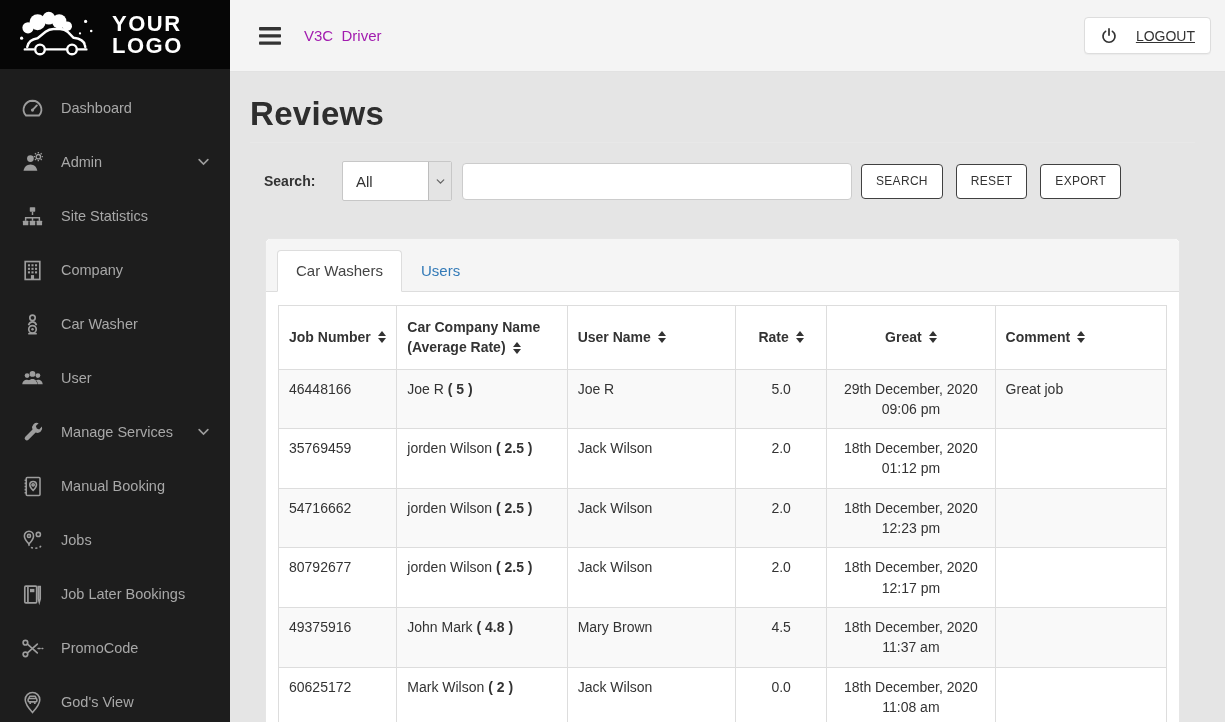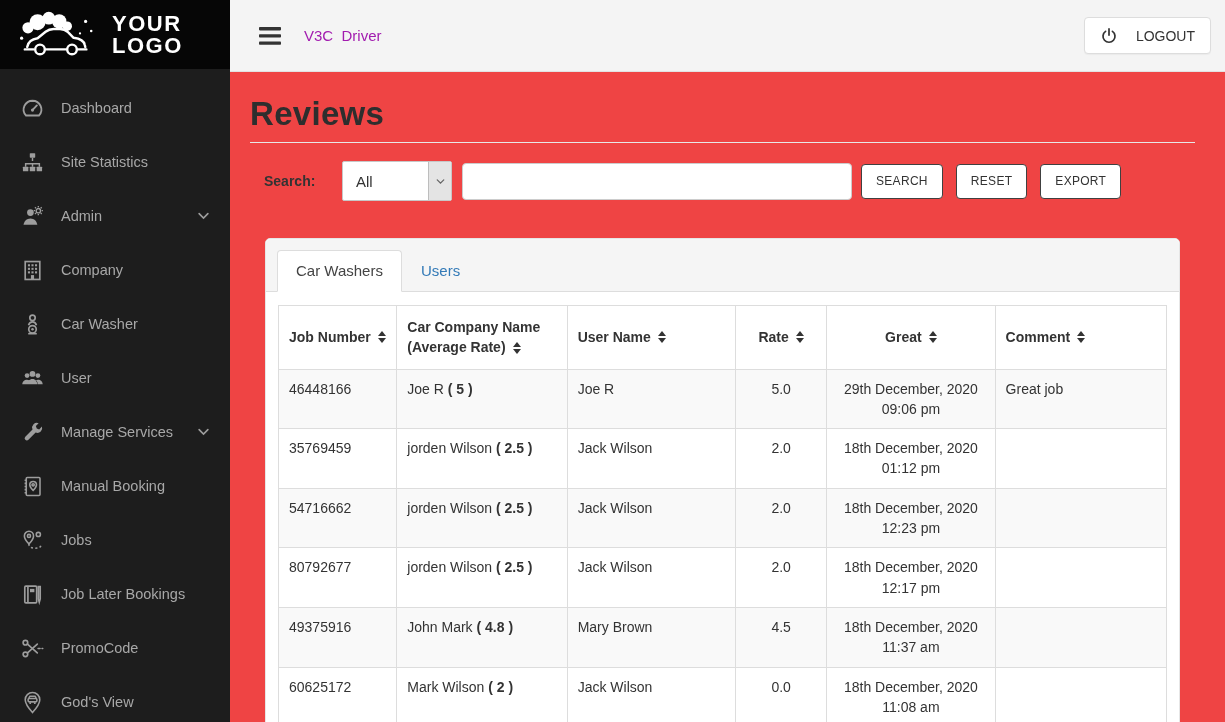--- a/index.html
+++ b/index.html
@@ -20,25 +20,25 @@
   .nav-item .icon svg { width:25px; height:25px; }
   .nav-item .chev { margin-left:auto; width:16px; height:16px; display:flex; }
   .nav-item .chev svg { width:15px; height:15px; }
 
   
   .main { flex:1; min-width:0; display:flex; flex-direction:column; background:#fff; }
   .topbar { height:72px; flex-shrink:0; background:#f4f4f4; border-bottom:1px solid #e2e2e2; display:flex; align-items:center; padding:0 14px; }
   .hamburger { margin-left:14px; width:24px; height:22px; cursor:pointer; display:flex; }
   .hamburger svg { width:24px; height:22px; }
   .topbar-title { margin-left:22px; font-size:15px; color:#a21caf; white-space:pre; }
-  .logout-btn { margin-left:auto; background:#fff; border:1px solid #ddd; border-radius:4px; height:37px; padding:0 15px; display:flex; align-items:center; gap:18px; font-size:14px; color:#333; cursor:pointer; box-shadow:0 1px 1px rgba(0,0,0,.04); font-family:inherit; }
+  .logout-btn { margin-left:auto; background:#fff; border:1px solid #ddd; border-radius:4px; height:37px; padding:0 15px; display:flex; align-items:center; gap:18px; font-size:14px; color:#333; cursor:pointer; box-shadow:0 1px 1px rgba(0,0,0,.04); font-family:inherit;text-decoration:underline; }
   .logout-btn .icon { width:18px; height:18px; display:flex; }
   .logout-btn .icon svg { width:18px; height:18px; }
 
-  .content { flex:1; background:#ef4444; padding:0 30px 0 20px; overflow:hidden; }
+  .content { flex:1; background:#e5e5e5; padding:0 30px 0 20px; overflow:hidden; }
   .page-title { margin:23px 0 0 0; font-size:33px; font-weight:600; color:#2e2e2e; letter-spacing:.3px; }
   .title-divider { border-bottom:1px solid #e8e8e8; margin-top:9px; }
 
   
   .search-row { display:flex; align-items:center; margin-top:18px; }
   .search-label { font-weight:700; font-size:14px; color:#333; margin-left:14px; width:78px; }
   .select-box { width:110px; height:40px; border:1px solid #c7c7c7; border-radius:2px; background:#fff; display:flex; align-items:stretch; cursor:pointer; overflow:hidden; }
   .select-value { flex:1; display:flex; align-items:center; padding-left:13px; font-size:15px; color:#333; }
   .select-arrow { width:23px; background:#e4e4e4; border-left:1px solid #bdbdbd; display:flex; align-items:center; justify-content:center; }
   .select-arrow svg { width:13px; height:13px; }
@@ -107,47 +107,47 @@
               <svg viewBox="0 0 24 24">
                 <path d="M12 4.5a8.5 8.5 0 0 1 6.3 14.2H5.7A8.5 8.5 0 0 1 12 4.5z" fill="none" stroke="#9d9d9d" stroke-width="1.8"></path>
                 <circle cx="12" cy="13.5" r="1.5" fill="#9d9d9d"></circle>
                 <path d="M12.8 12.6l3.4-3.6" stroke="#9d9d9d" stroke-width="1.8" stroke-linecap="round"></path>
               </svg>
             </span>
             <span>Dashboard</span>
           </li>
           <li class="nav-item">
             <span class="icon">
-              <svg viewBox="0 0 24 24" fill="#9d9d9d">
-                <rect x="9.4" y="3" width="5.2" height="4.4" rx="0.6"></rect>
-                <rect x="2.8" y="16" width="5.2" height="4.4" rx="0.6"></rect>
-                <rect x="9.4" y="16" width="5.2" height="4.4" rx="0.6"></rect>
-                <rect x="16" y="16" width="5.2" height="4.4" rx="0.6"></rect>
-                <path d="M12 7.4v3.2M5.4 16v-2.8h13.2V16M12 12.8V16" stroke="#9d9d9d" stroke-width="1.4" fill="none"></path>
-              </svg>
-            </span>
-            <span>Site Statistics</span>
-          </li>
-          <li class="nav-item">
-            <span class="icon">
               <svg viewBox="0 0 24 24">
                 <circle cx="10" cy="8.2" r="3.2" fill="#9d9d9d"></circle>
                 <path d="M3.4 20c.3-3.5 3.1-6.2 6.6-6.2s6.3 2.7 6.6 6.2z" fill="#9d9d9d"></path>
                 <g fill="none" stroke="#9d9d9d" stroke-width="1.3">
                   <circle cx="17.6" cy="6.4" r="2.1"></circle>
                   <path d="M17.6 3.2V2M17.6 9.6v1.2M14.4 6.4h-1.2M20.8 6.4H22M15.3 4.1l-.9-.9M19.9 8.7l.9.9M15.3 8.7l-.9.9M19.9 4.1l.9-.9"></path>
                 </g>
               </svg>
             </span>
             <span>Admin</span>
             <span class="chev">
               <svg viewBox="0 0 24 24" fill="none" stroke="#9d9d9d" stroke-width="2.6" stroke-linecap="round">
                 <path d="M5 9l7 7 7-7"></path>
               </svg>
             </span>
+          </li>
+          <li class="nav-item">
+            <span class="icon">
+              <svg viewBox="0 0 24 24" fill="#9d9d9d">
+                <rect x="9.4" y="3" width="5.2" height="4.4" rx="0.6"></rect>
+                <rect x="2.8" y="16" width="5.2" height="4.4" rx="0.6"></rect>
+                <rect x="9.4" y="16" width="5.2" height="4.4" rx="0.6"></rect>
+                <rect x="16" y="16" width="5.2" height="4.4" rx="0.6"></rect>
+                <path d="M12 7.4v3.2M5.4 16v-2.8h13.2V16M12 12.8V16" stroke="#9d9d9d" stroke-width="1.4" fill="none"></path>
+              </svg>
+            </span>
+            <span>Site Statistics</span>
           </li>
           <li class="nav-item">
             <span class="icon">
               <svg viewBox="0 0 24 24">
                 <rect x="5" y="3.4" width="14" height="17.2" fill="none" stroke="#9d9d9d" stroke-width="1.6"></rect>
                 <g fill="#9d9d9d">
                   <rect x="7.6" y="6" width="2" height="2"></rect>
                   <rect x="11" y="6" width="2" height="2"></rect>
                   <rect x="14.4" y="6" width="2" height="2"></rect>
                   <rect x="7.6" y="9.4" width="2" height="2"></rect>

